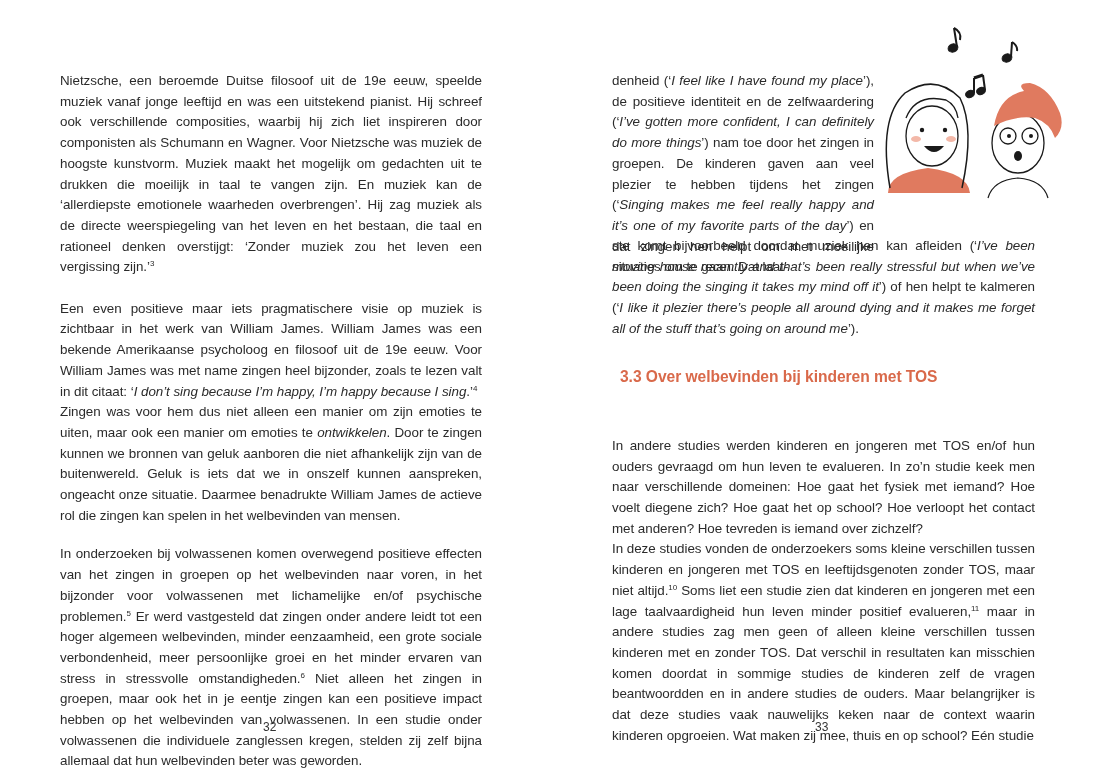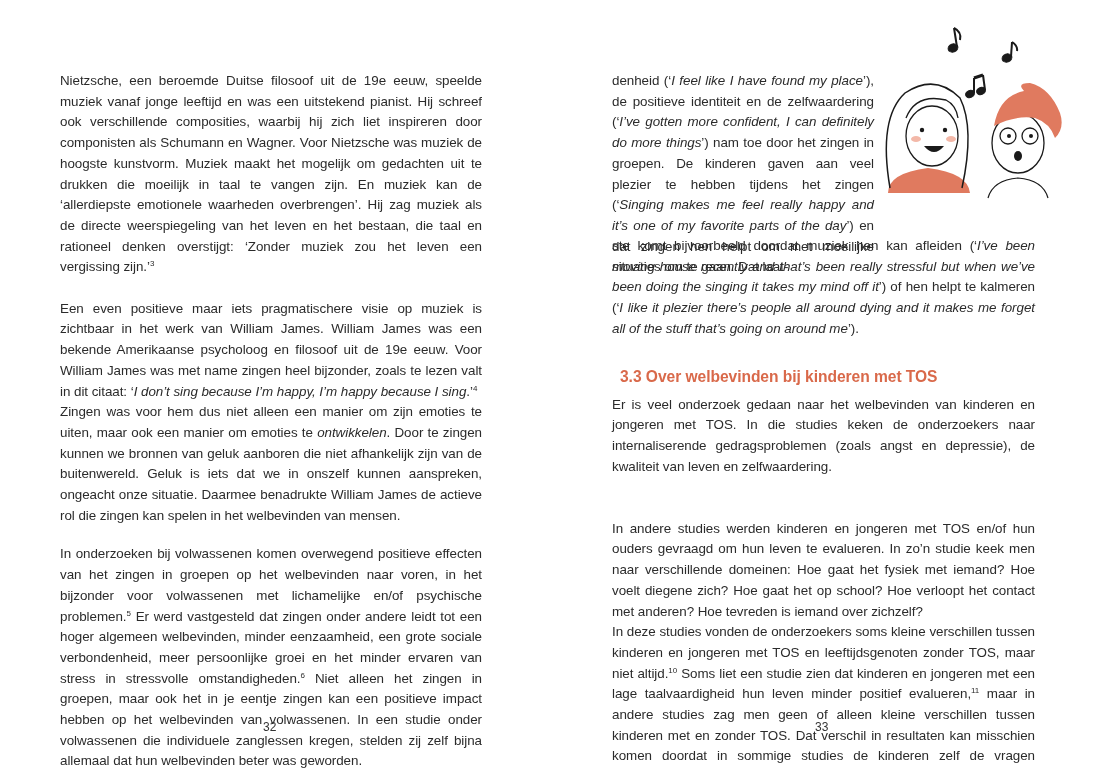--- a/index.html
+++ b/index.html
@@ -86,20 +86,19 @@
       <circle cx="139" cy="118" r="2" fill="#1a1a1a"></circle>
       <circle cx="161" cy="118" r="2" fill="#1a1a1a"></circle>
       <ellipse cx="148" cy="138" rx="4" ry="5" fill="#1a1a1a"></ellipse>
     </g>
   </svg>
 
   <div class="text right-body">
     <p><span>ste komt bijvoorbeeld doordat muziek hen kan afleiden (‘</span><em>I’ve been moving house recently and that’s been really stressful but when we’ve been doing the singing it takes my mind off it</em><span>’) of hen helpt te kalmeren (‘</span><em>I like it plezier there’s people all around dying and it makes me forget all of the stuff that’s going on around me</em><span>’).</span></p>
     <div class="gap" style="height:18px"></div>
     <h2 class="h">3.3 Over welbevinden bij kinderen met TOS</h2>
-    <p>Er is veel onderzoek gedaan naar het welbevinden van kinderen en jongeren met TOS. In die studies keken de onderzoekers naar internaliserende gedragsproblemen (zoals angst en depressie), de kwaliteit van leven en zelfwaardering.</p>
     <div class="gap"></div>
     <div class="gap"></div>
     <p>In andere studies werden kinderen en jongeren met TOS en/of hun ouders gevraagd om hun leven te evalueren. In zo’n studie keek men naar verschillende domeinen: Hoe gaat het fysiek met iemand? Hoe voelt diegene zich? Hoe gaat het op school? Hoe verloopt het contact met anderen? Hoe tevreden is iemand over zichzelf?</p>
     <p><span>In deze studies vonden de onderzoekers soms kleine verschillen tussen kinderen en jongeren met TOS en leeftijdsgenoten zonder TOS, maar niet altijd.</span><sup>10</sup><span> Soms liet een studie zien dat kinderen en jongeren met een lage taalvaardigheid hun leven minder positief evalueren,</span><sup>11</sup><span> maar in andere studies zag men geen of alleen kleine verschillen tussen kinderen met en zonder TOS. Dat verschil in resultaten kan misschien komen doordat in sommige studies de kinderen zelf de vragen beantwoordden en in andere studies de ouders. Maar belangrijker is dat deze studies vaak nauwelijks keken naar de context waarin kinderen opgroeien. Wat maken zij mee, thuis en op school? Eén studie</span></p>
   </div>
   <div class="pagenum pn-right">33</div>
 </div>
 
 </body></html>

